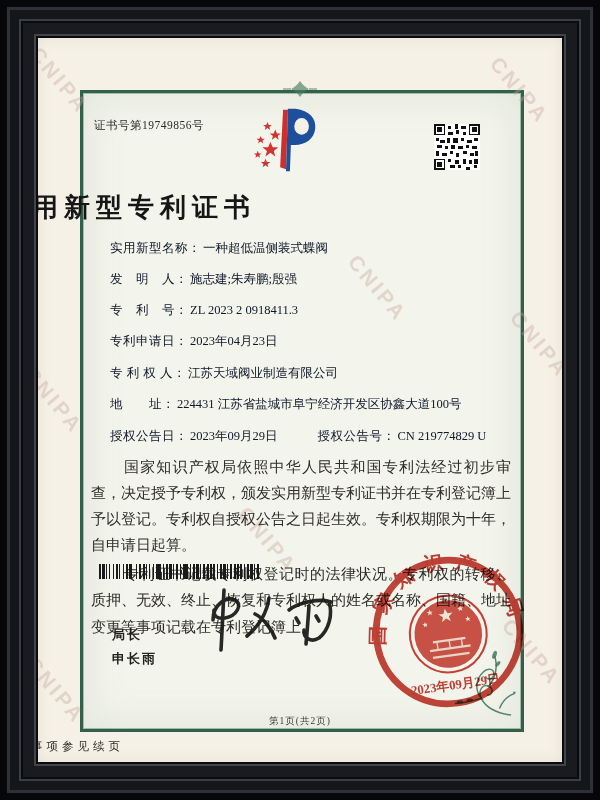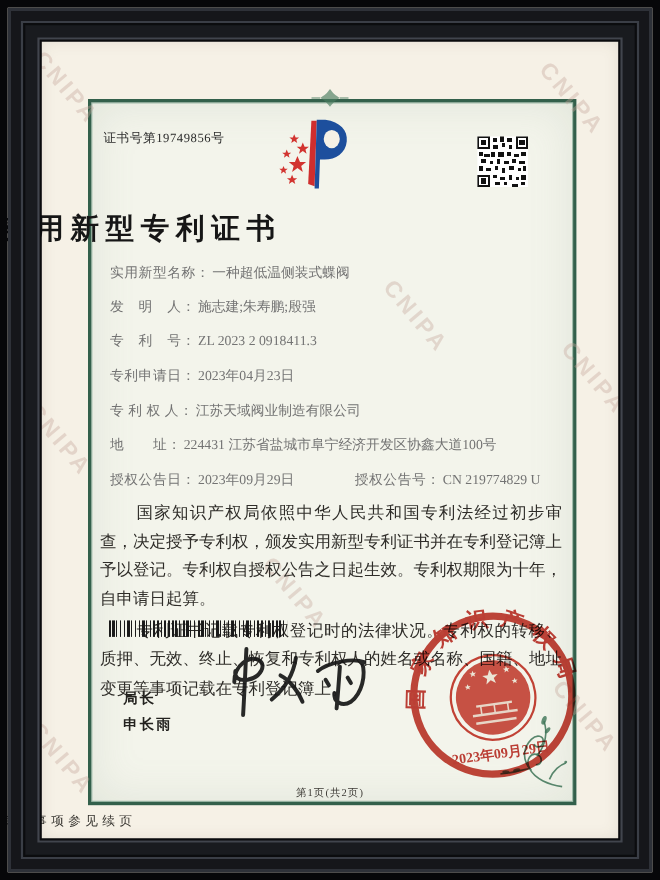--- a/index.html
+++ b/index.html
@@ -35,24 +35,24 @@
   .panel{
     position:absolute;left:80px;top:90px;width:438px;height:636px;z-index:0;
     background:#f3f4eb;
     border:3px solid #33604b;
     box-shadow:inset 0 0 0 1px rgba(122,163,142,.65), inset 0 0 40px rgba(140,160,140,.18);
   }
   .content{position:absolute;z-index:2;}
   .cert-no{left:94px;top:118px;font-size:11.5px;color:#2b2b2b;letter-spacing:.5px;}
   .title{left:0;top:190px;width:100%;text-align:left;font-size:26px;font-weight:bold;
          color:#161616;letter-spacing:6px;}
-  .row{left:100px;width:420px;font-size:12.5px;color:#737373;white-space:nowrap;}
+  .row{left:110px;width:420px;font-size:12.5px;color:#0f172a;white-space:nowrap;}
   .row .lbl{letter-spacing:.5px;}
   .row .val{margin-left:2px;}
-  .gap2{margin-left:55px;}
+  .gap2{margin-left:40px;}
   .paras{left:91px;top:454px;width:420px;font-size:15px;line-height:1.74;
          color:#2f2d29;text-align:justify;}
   .paras p{margin:0 0 3px 0;text-indent:2.2em;}
   .barcode{left:99px;top:564px;width:162px;height:15px;
     background:repeating-linear-gradient(90deg,
       #1a1a1a 0 1.5px,transparent 1.5px 3px,
       #1a1a1a 3px 5.5px,transparent 5.5px 6.5px,
       #1a1a1a 6.5px 7.5px,transparent 7.5px 10px,
       #1a1a1a 10px 11px,transparent 11px 13.5px);}
   .signer{font-size:13px;font-weight:bold;color:#23221f;letter-spacing:2px;margin-top:22px;}

